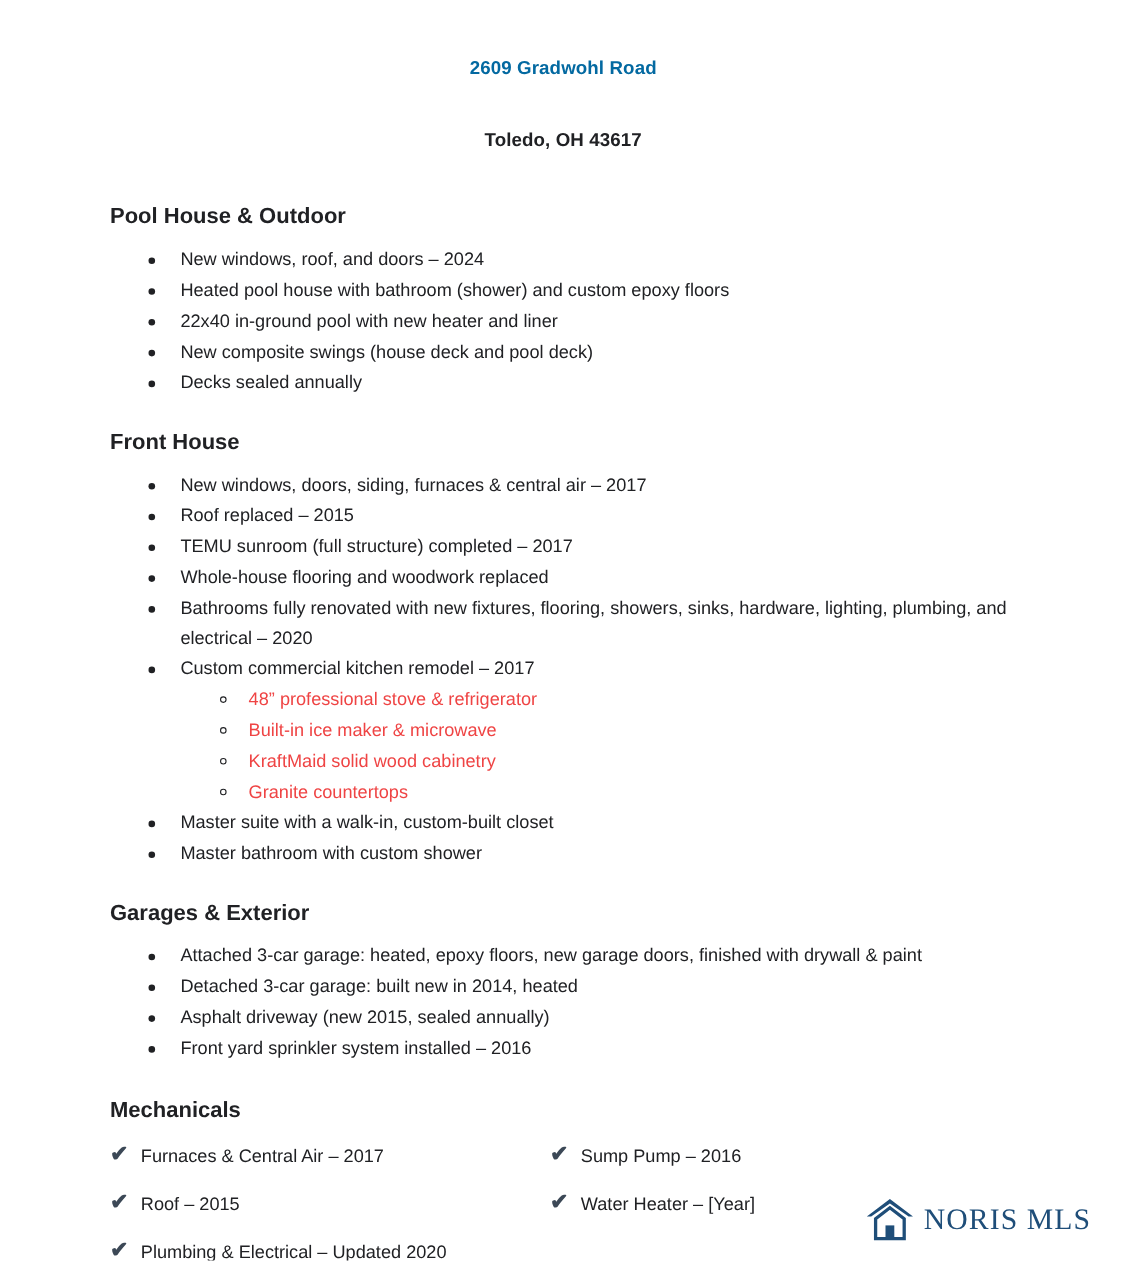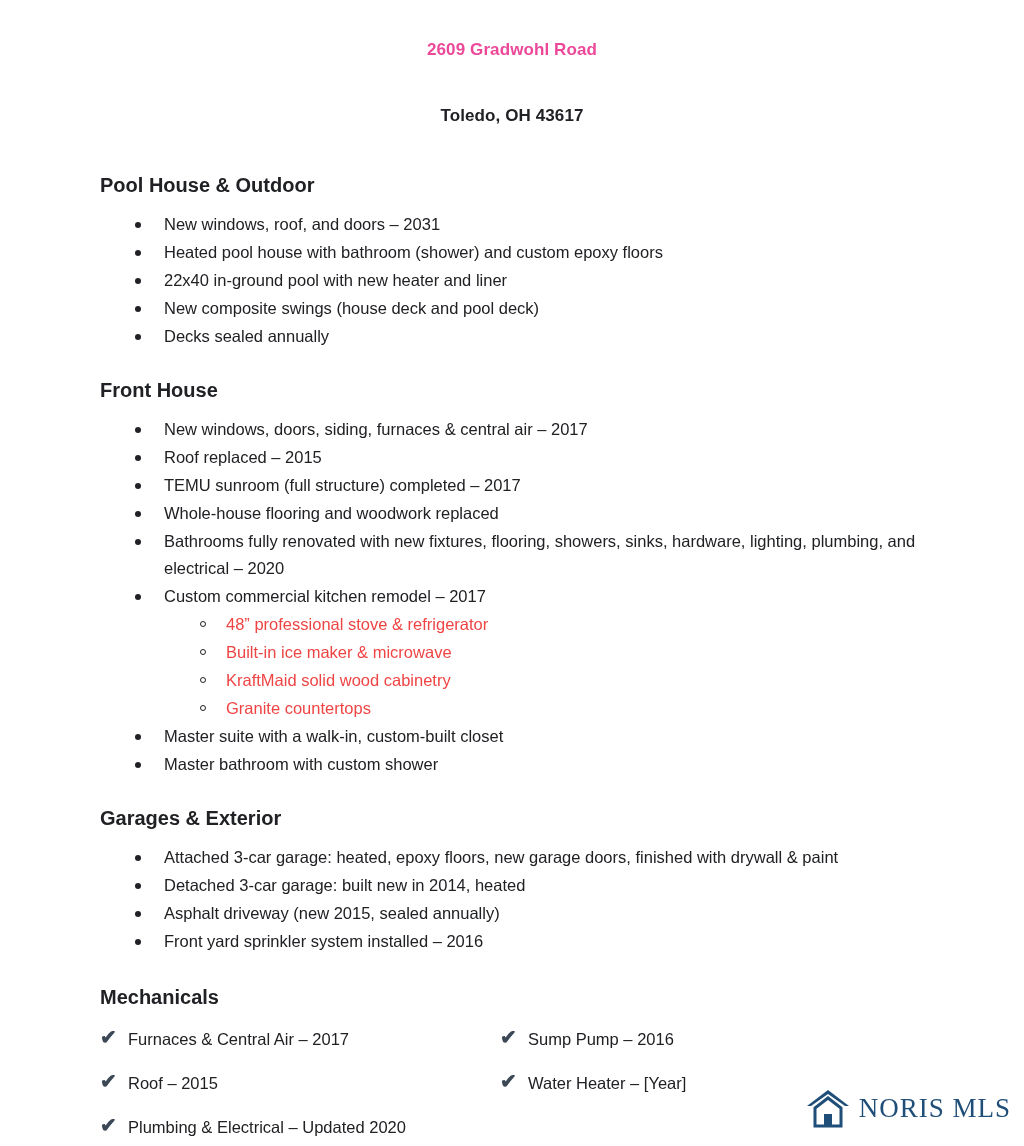--- a/index.html
+++ b/index.html
@@ -19,23 +19,23 @@
     position: relative;
     width: 1024px;
     height: 1146px;
     box-sizing: border-box;
     padding: 24px 100px 0 100px;
   }
   .doc-title {
     text-align: center;
     font-weight: bold;
     font-size: 17px;
-    color: #ec4899;
+    color: #0369a1;
     letter-spacing: 0.1px;
-    margin: 4px;
+    margin: 16px;
     padding-top: 12px;
   }
   .doc-subtitle {
     text-align: center;
     font-weight: bold;
     font-size: 17px;
     color: #202124;
     letter-spacing: 0.1px;
     margin: 16px;
     padding-top: 30px;
@@ -128,21 +128,21 @@
     font-size: 20px;
     line-height: 22px;
     font-weight: bold;
     margin-right: 4px;
     transform: translateY(-1px);
   }
   .mech-label { display: inline-block; }
 
   .logo {
     position: absolute;
-    right: 13px;
+    right: 32px;
     bottom: 16px;
     display: flex;
     align-items: center;
     gap: 8px;
   }
   .logo-mark {
     width: 46px;
     height: 44px;
     position: relative;
   }
@@ -159,21 +159,21 @@
 
 <div class="page">
 
   <div class="doc-title">2609 Gradwohl Road</div>
   <div class="doc-subtitle">Toledo, OH 43617</div>
 
   <div class="section-pool">
     <h2 class="section-heading">Pool House &amp; Outdoor</h2>
     <ul class="bullets">
       <li>
-          <span class="btxt">New windows, roof, and doors – 2031</span>
+          <span class="btxt">New windows, roof, and doors – 2024</span>
         </li>
       <li>
           <span class="btxt">Heated pool house with bathroom (shower) and custom epoxy floors</span>
         </li>
       <li>
           <span class="btxt">22x40 in-ground pool with new heater and liner</span>
         </li>
       <li>
           <span class="btxt">New composite swings (house deck and pool deck)</span>
         </li>

